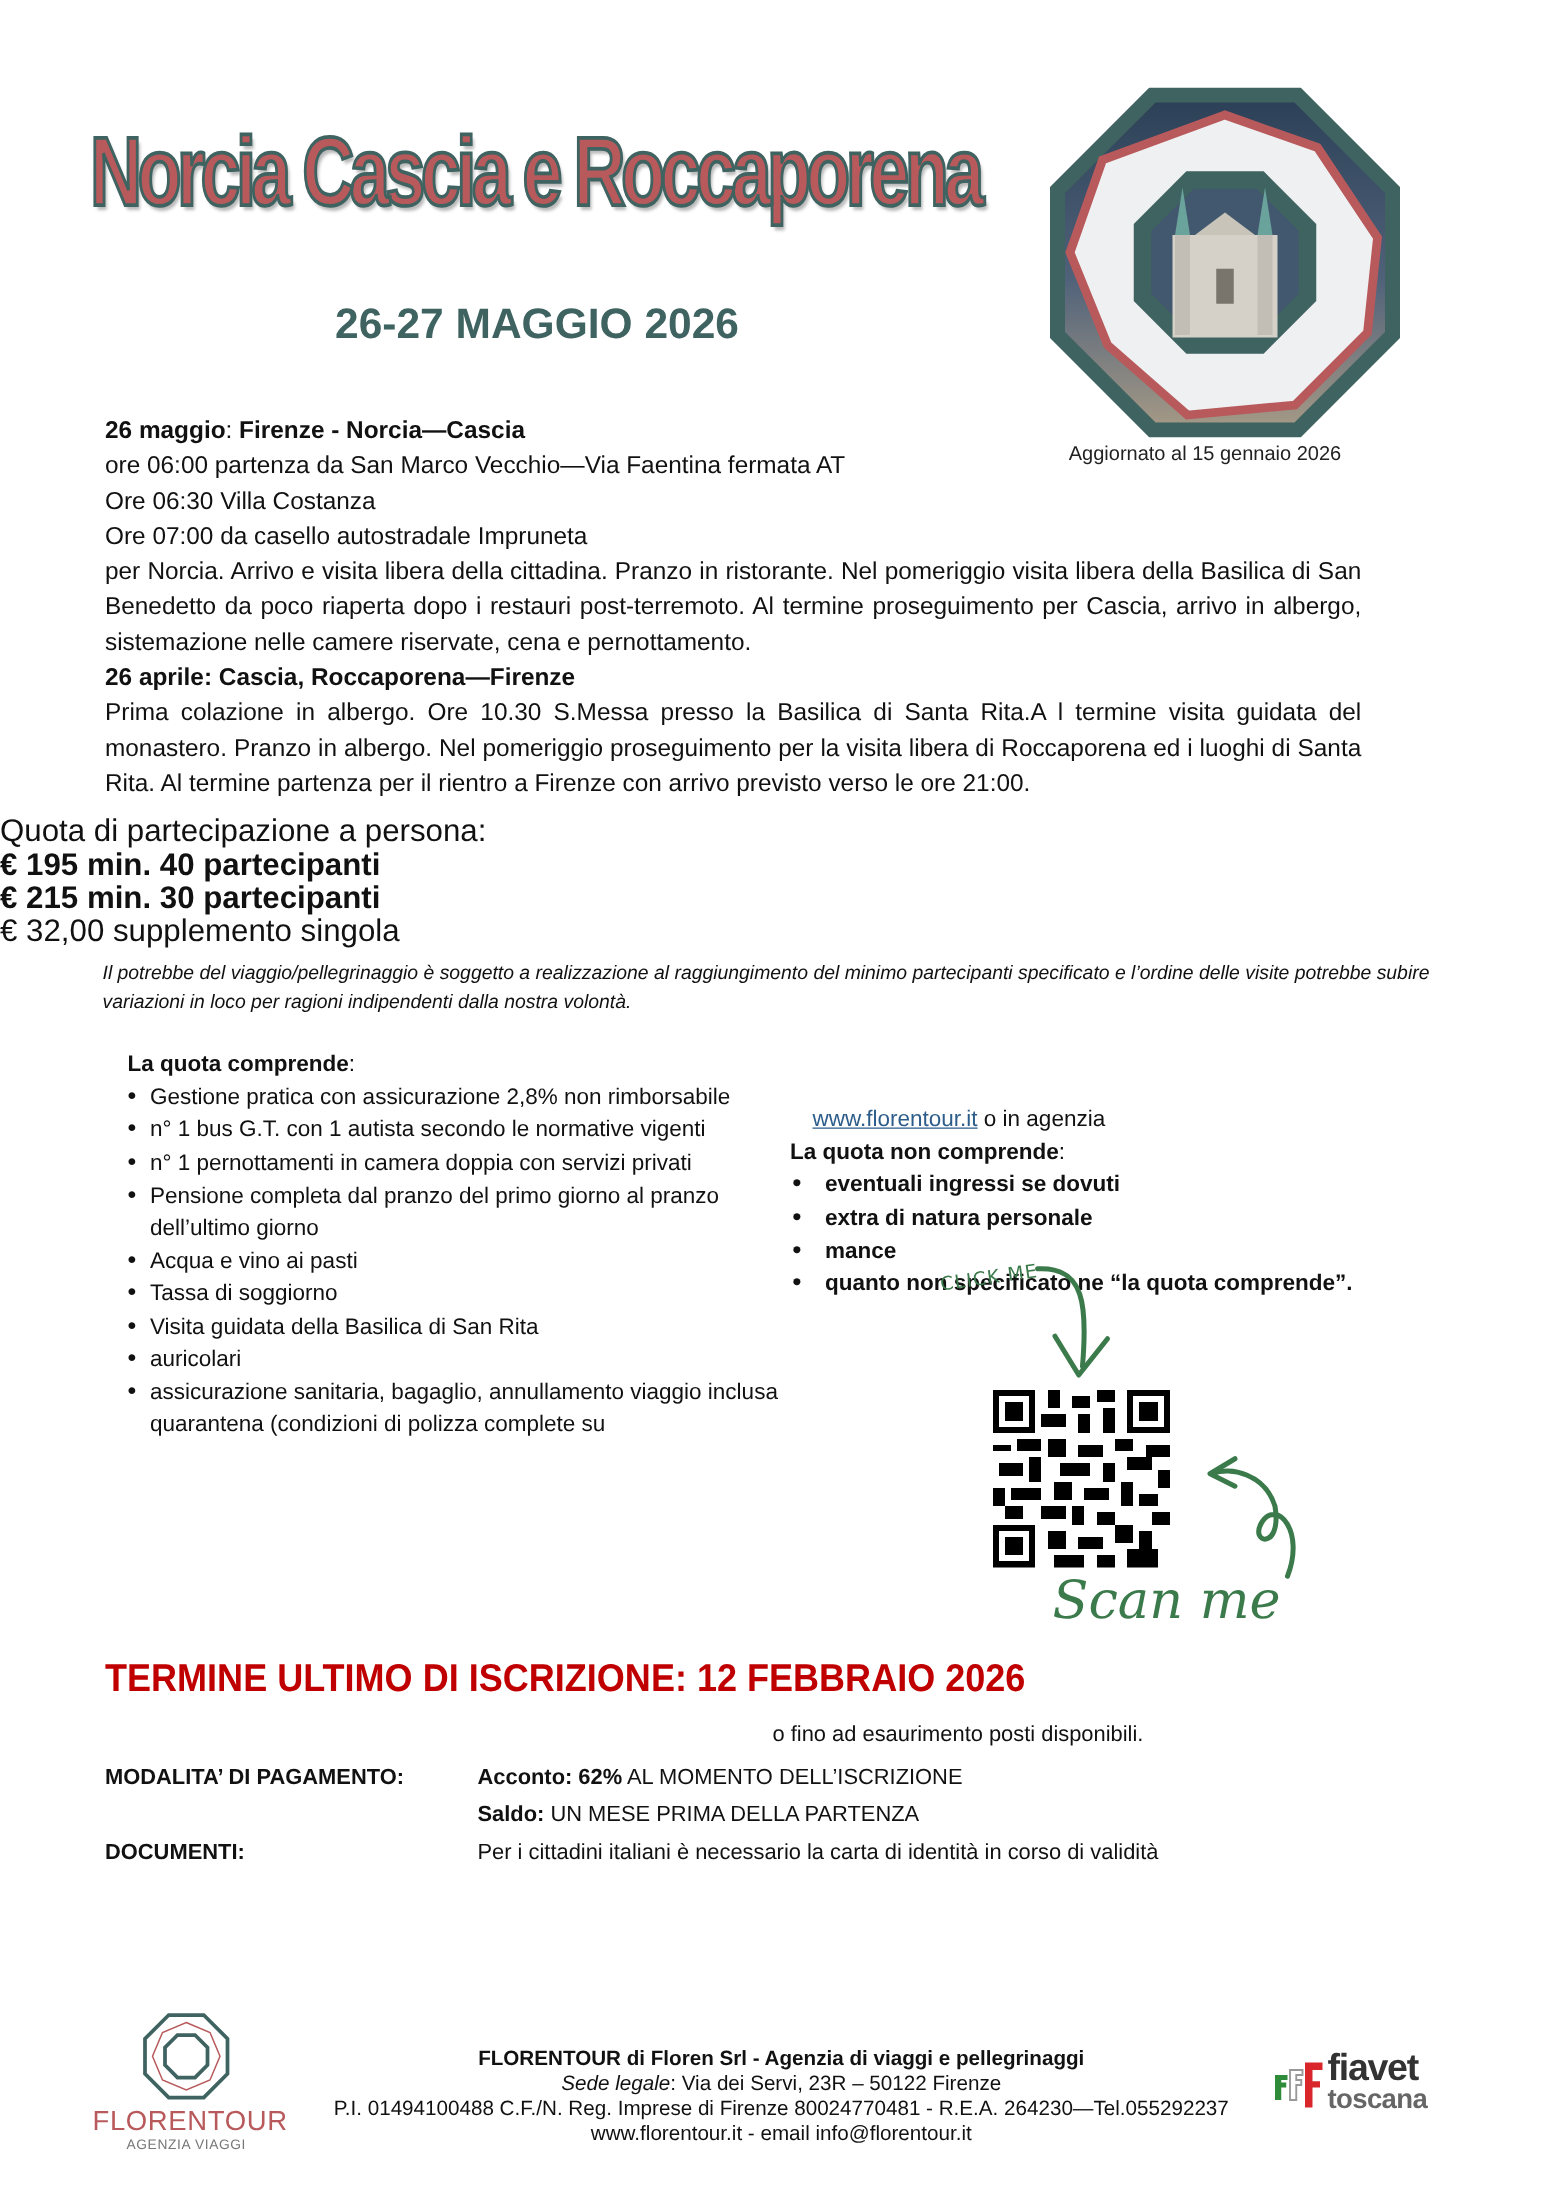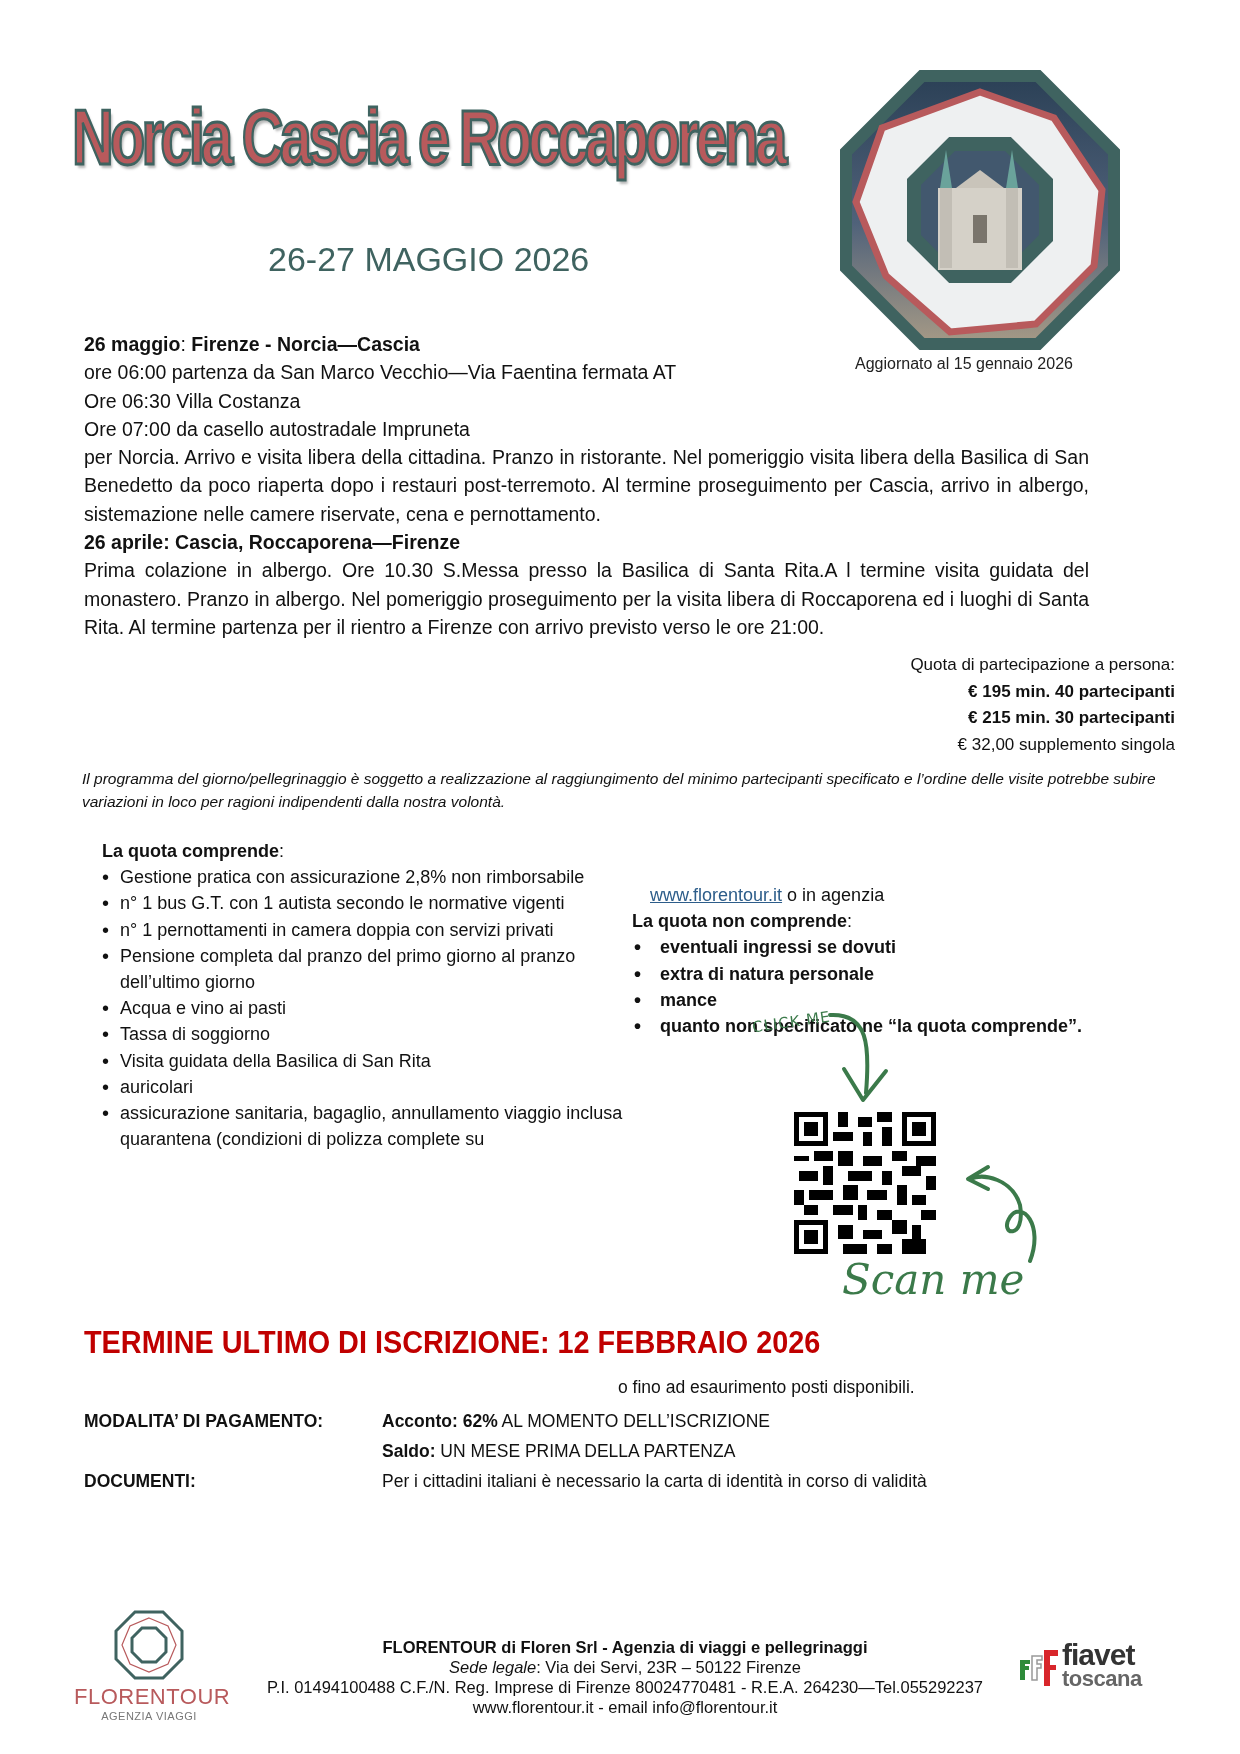--- a/index.html
+++ b/index.html
@@ -5,27 +5,27 @@
   html, body { margin:0; padding:0; background:#ffffff; }
   body { width:1240px; height:1754px; position:relative; overflow:hidden;
          font-family:"Liberation Sans", "DejaVu Sans", sans-serif; color:#111; }
   .abs { position:absolute; }
   .title {
     left:72px; top:92px; font-family:"Liberation Sans Narrow","Liberation Sans", sans-serif;
     font-size:78px; font-weight:bold; color:#b85a5c; letter-spacing:-5px;
     transform:scaleX(0.74); transform-origin:left top; white-space:nowrap;
     -webkit-text-stroke:3px #3f6360; text-shadow:3px 4px 3px #b9b9b9;
   }
-  .date-heading { left:268px; top:240px; font-size:34px; font-weight:normal; color:#3f6360; }
+  .date-heading { left:268px; top:240px; font-size:34px; font-weight:bold; color:#3f6360; }
   .updated { left:855px; top:355px; font-size:16px; color:#222; }
   .itinerary { left:84px; top:330px; width:1005px; font-size:19.5px; line-height:28.3px; }
   .itinerary p { margin:0; }
   .justify { text-align:justify; text-align-last:left; }
   .b { font-weight:bold; }
-  .pricing { left:0; width:1175px; top:652px; text-align:right; font-size:17px; line-height:26.5px; }
+  .pricing { left:0; width:1175px; top:652px; text-align:left; font-size:25px; line-height:26.5px; }
   .disclaimer { left:82px; top:768px; width:1090px; font-size:15.5px; line-height:22.5px; font-style:italic;
                 font-family:"Liberation Sans Narrow","Liberation Sans", sans-serif; }
   .inc { left:86px; top:838px; width:540px; font-size:18px; line-height:26.2px;margin-left:16px; }
   .inc ul, .exc ul { margin:0; padding:0; list-style:none; }
   .inc li { position:relative; padding-left:18px; }
   .inc li::before { content:"\2022"; position:absolute; left:0; top:0; font-size:20px; }
   .exc { left:632px; top:838px; width:480px; font-size:18px; line-height:26.2px; }
   .exc li { position:relative; padding-left:28px;font-weight:bold; }
   .exc li::before { content:"\2022"; position:absolute; left:2px; top:0; font-size:20px; }
   .link { color:#2d5d8a; text-decoration:underline; }
@@ -87,21 +87,21 @@
   <p class="justify">Prima colazione in albergo. Ore 10.30 S.Messa presso la Basilica di Santa Rita.A l termine visita guidata  del monastero. Pranzo in albergo. Nel pomeriggio proseguimento per la visita libera di Roccaporena ed i luoghi di Santa Rita. Al termine partenza per il rientro a Firenze con arrivo previsto verso le ore 21:00.</p>
 </div>
 
 <div class="abs pricing">
   <div>Quota di partecipazione a persona:</div>
   <div class="b">€ 195 min. 40 partecipanti</div>
   <div class="b">€ 215 min. 30 partecipanti</div>
   <div>€ 32,00 supplemento singola</div>
 </div>
 
-<div class="abs disclaimer">Il programma del giorno/pellegrinaggio è soggetto a realizzazione al raggiungimento del minimo partecipanti specificato e l’ordine delle visite potrebbe subire variazioni in loco per ragioni indipendenti dalla nostra volontà.</div>
+<div class="abs disclaimer">Il potrebbe del viaggio/pellegrinaggio è soggetto a realizzazione al raggiungimento del minimo partecipanti specificato e l’ordine delle visite potrebbe subire variazioni in loco per ragioni indipendenti dalla nostra volontà.</div>
 
 <div class="abs inc">
   <div><span class="b">La quota comprende</span>:</div>
   <ul>
     <li>Gestione pratica con assicurazione 2,8% non rimborsabile</li>
     <li>n° 1 bus G.T. con 1 autista secondo le normative vigenti</li>
     <li>n° 1 pernottamenti in camera doppia con servizi privati</li>
     <li>Pensione completa dal pranzo del primo giorno al pranzo dell’ultimo giorno</li>
     <li>Acqua e vino ai pasti</li>
     <li>Tassa di soggiorno</li>

